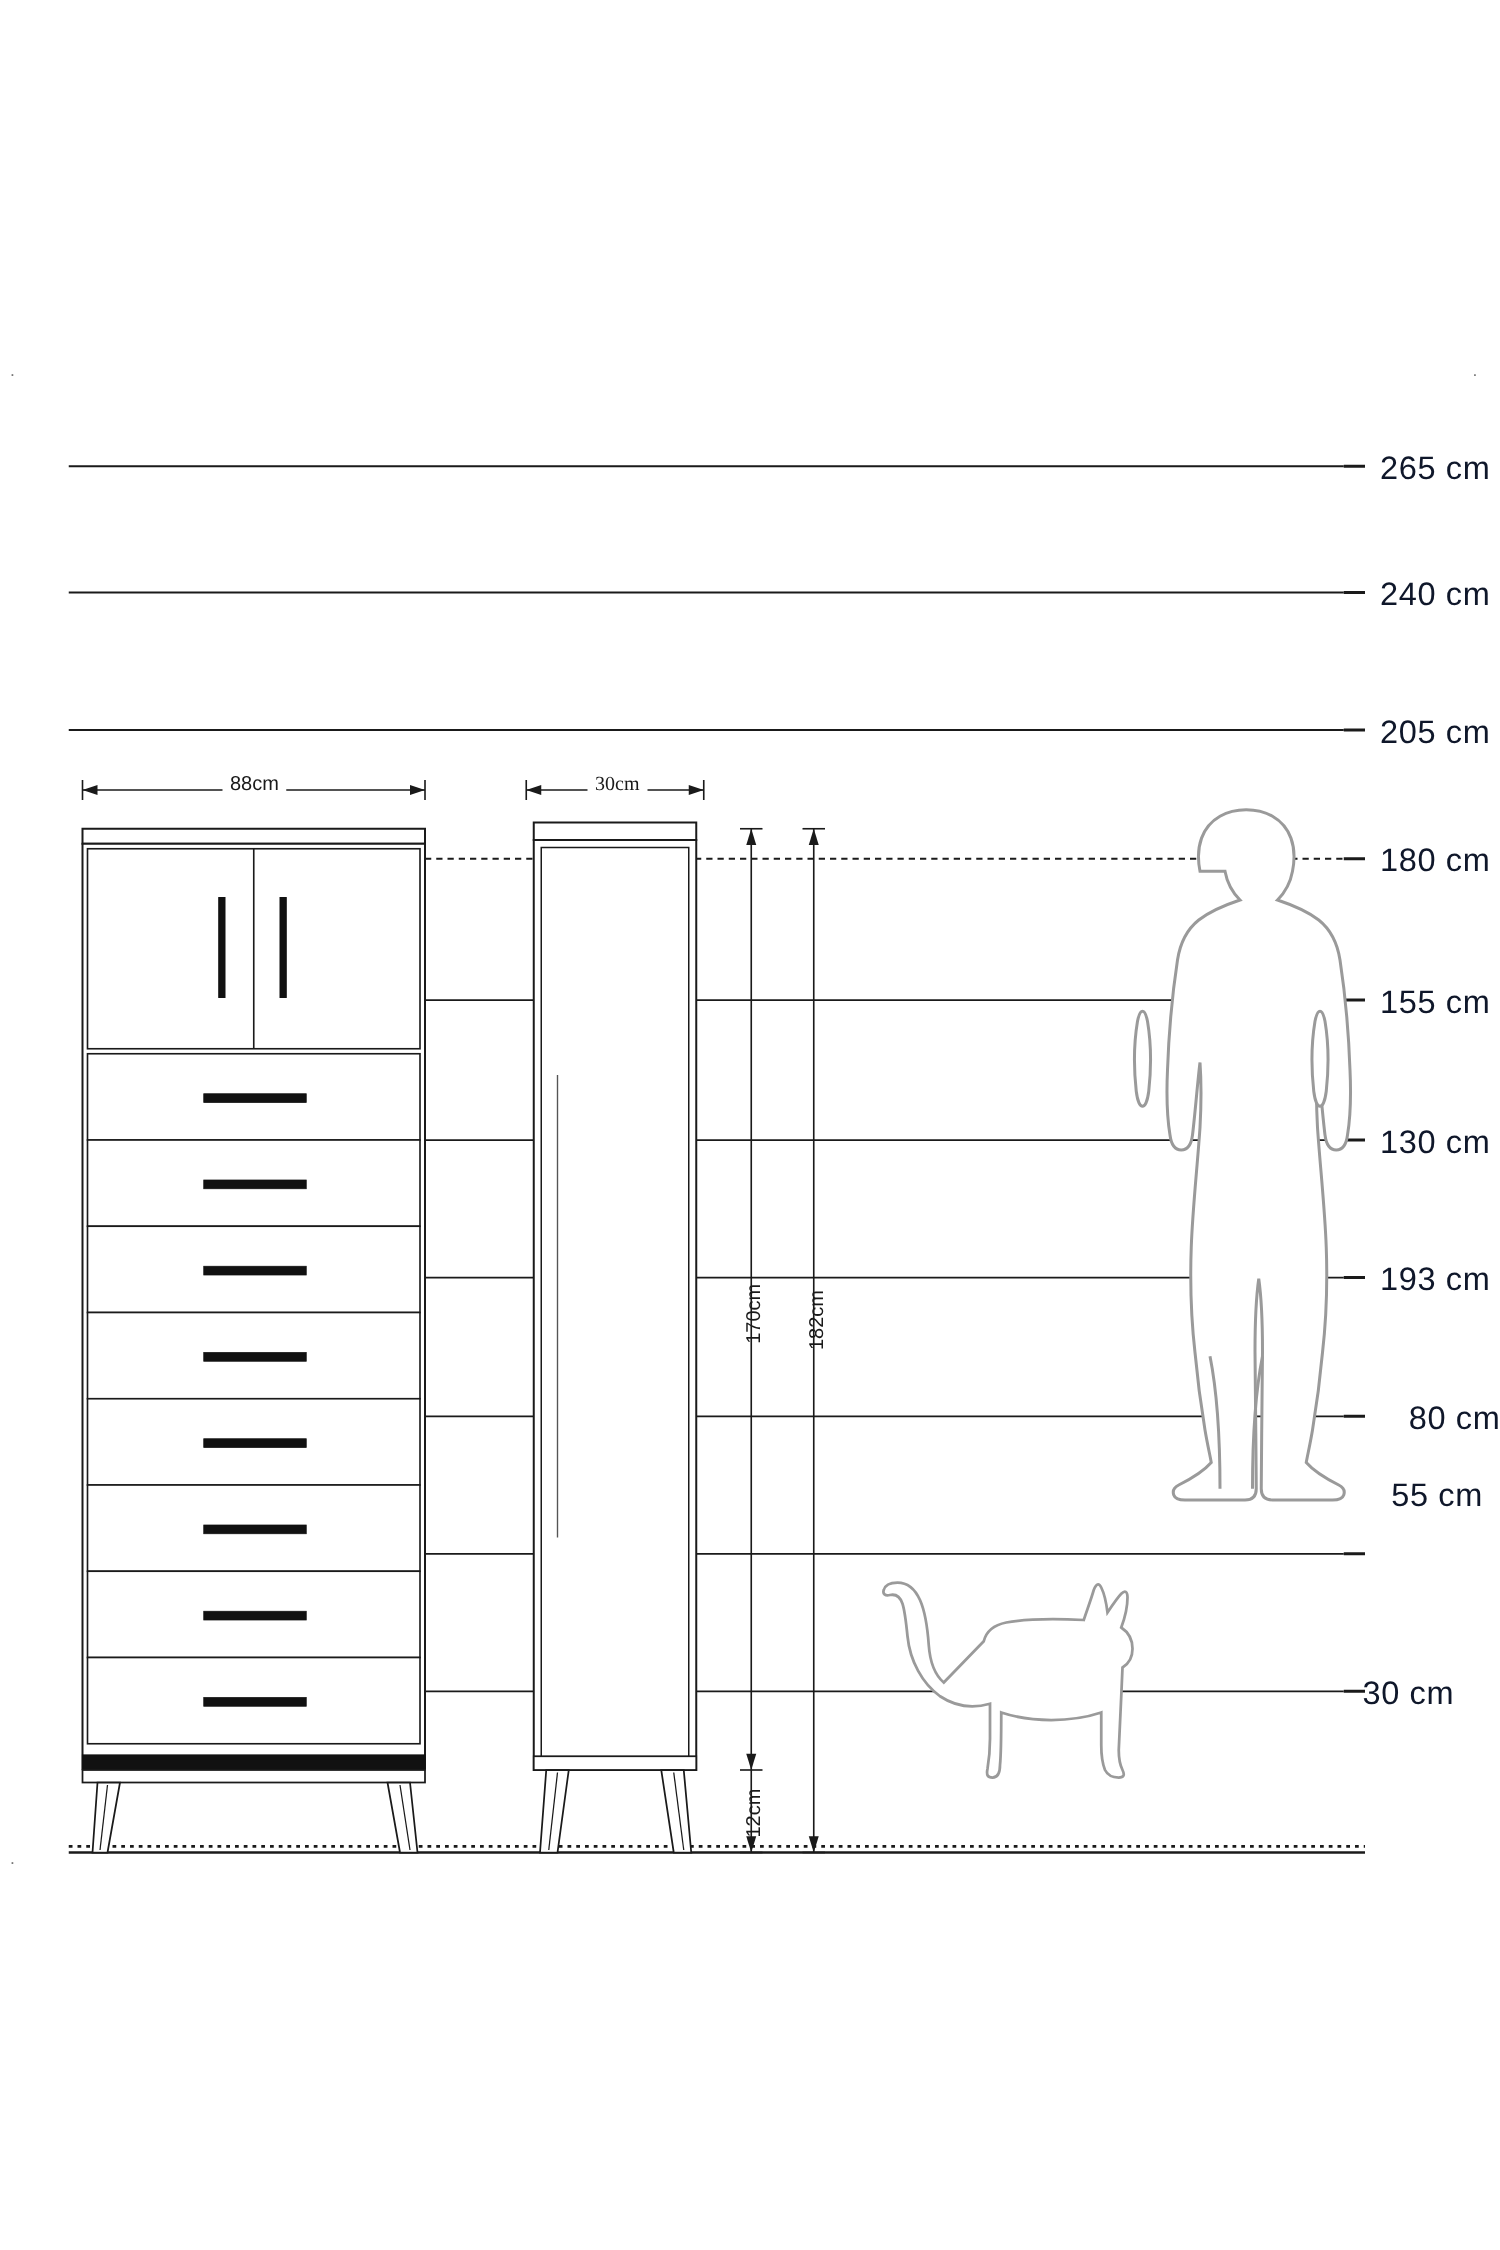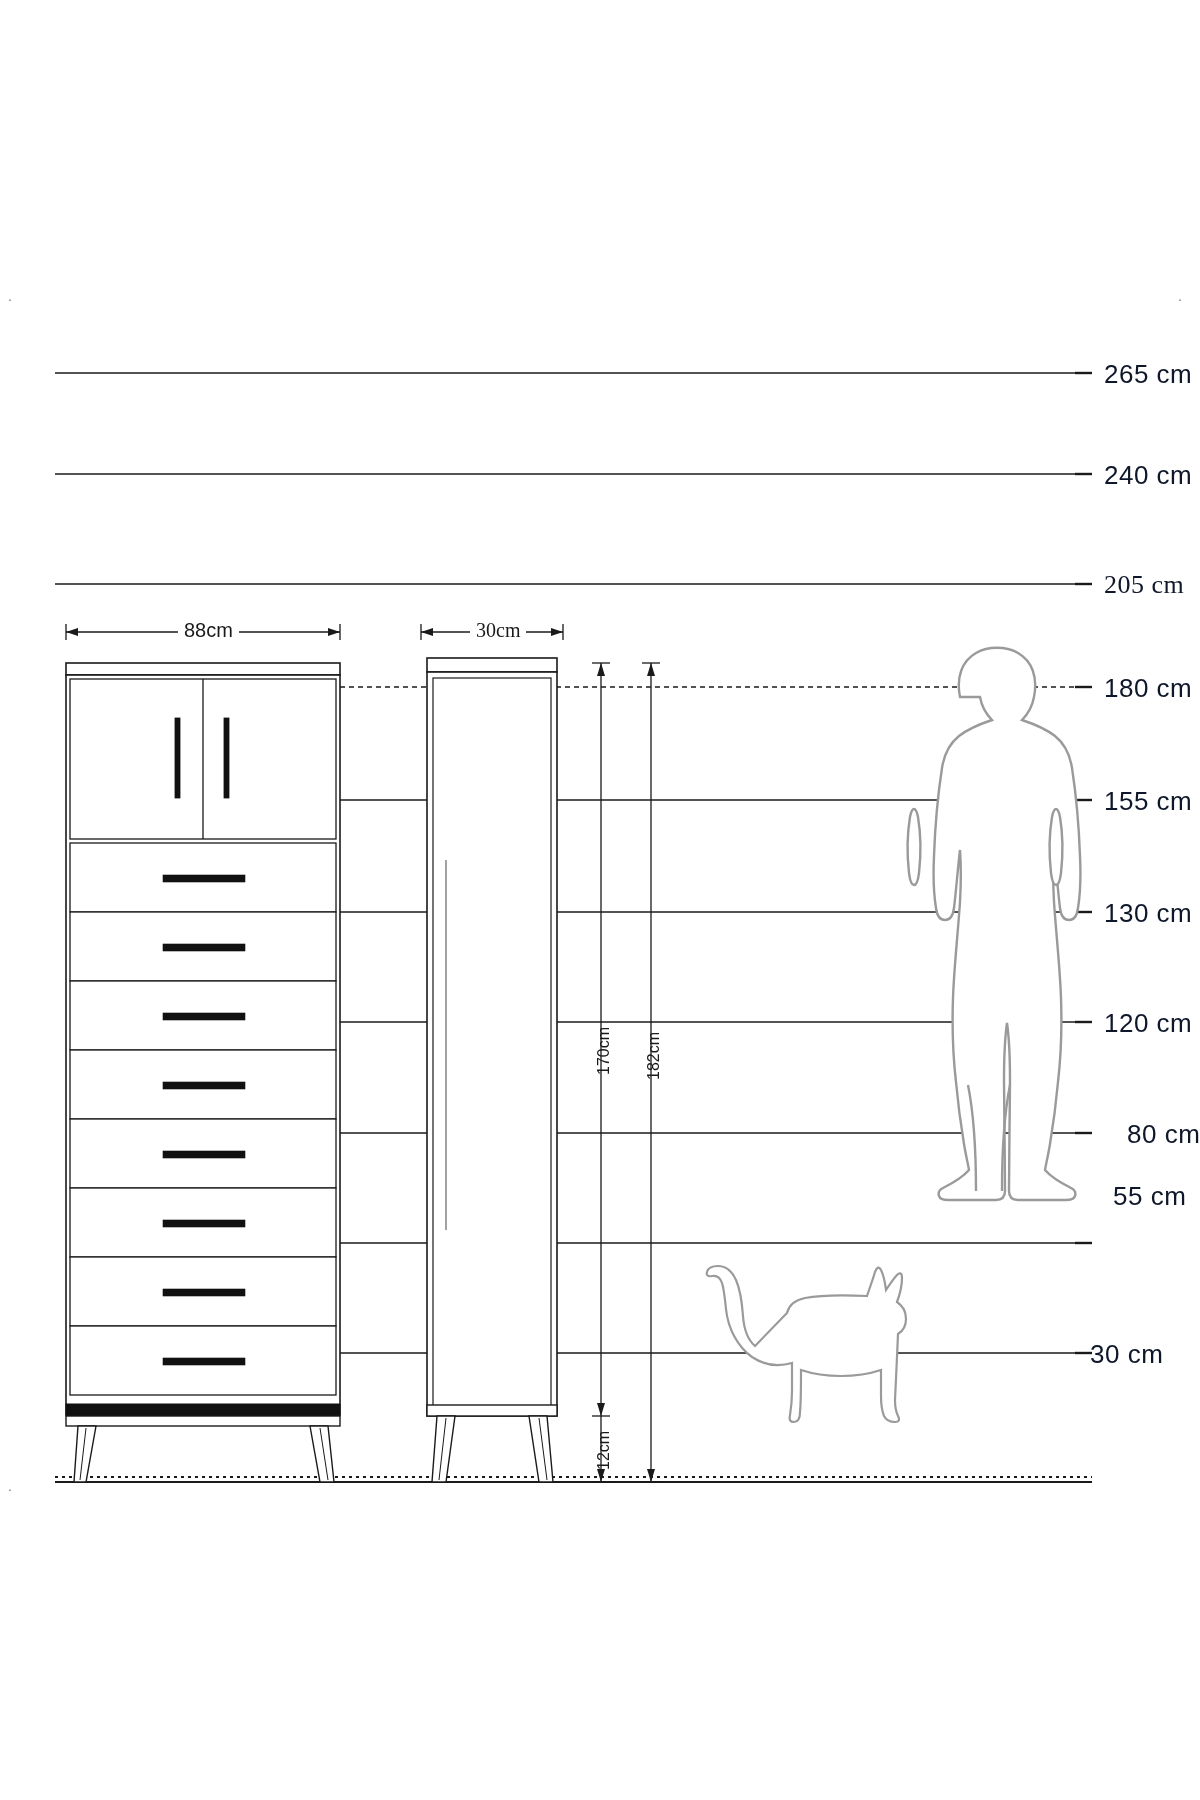--- a/index.html
+++ b/index.html
@@ -33,21 +33,21 @@
     position: absolute;
     font-family: "Liberation Sans", sans-serif;
     font-size: 26px;
     color: #0f172a;
     white-space: nowrap;
     letter-spacing: 0.5px;
   }
   .dim-label {
     position: absolute;
     font-family: "Liberation Sans", sans-serif;
-    font-size: 20px;
+    font-size: 16px;
     color: #1a1a1a;
     white-space: nowrap;
   }
   .vdim-label {
     position: absolute;
     font-family: "Liberation Sans", sans-serif;
     font-size: 16px;
     color: #1a1a1a;
     white-space: nowrap;
     transform-origin: 0 0;
@@ -297,25 +297,25 @@
                c1,-4 5,-6 11,-6
                c8,0 14,5 18,14
                c4,9 6,22 7,36
                c1,14 5,24 12,30 Z"></path>
     </g>
 
   </svg>
 
   <div class="scale-label" style="left:1104px; top:359px;">265 cm</div>
   <div class="scale-label" style="left:1104px; top:460px;">240 cm</div>
-  <div class="scale-label" style="left:1104px; top:570px;font-family:Liberation Serif, serif;">205 cm</div>
+  <div class="scale-label" style="left:1104px; top:570px;">205 cm</div>
   <div class="scale-label" style="left:1104px; top:673px;">180 cm</div>
   <div class="scale-label" style="left:1104px; top:786px;">155 cm</div>
   <div class="scale-label" style="left:1104px; top:898px;">130 cm</div>
-  <div class="scale-label" style="left:1104px; top:1008px;">120 cm</div>
+  <div class="scale-label" style="left:1104px; top:1008px;">193 cm</div>
   <div class="scale-label" style="left:1113px; top:1119px;margin-left:14px;">80 cm</div>
   <div class="scale-label" style="left:1113px; top:1181px;">55 cm</div>
   <div class="scale-label" style="left:1090px; top:1339px;">30 cm</div>
 
   <div class="dim-label" style="left:178px; top:619px; background:#ffffff; padding:0 6px;">88cm</div>
   <div class="dim-label" style="left:470px; top:619px; background:#ffffff; padding:0 6px;font-family:Liberation Serif, serif;">30cm</div>
 
   <div class="vdim-label" style="left:595px; top:1075px;">170cm</div>
   <div class="vdim-label" style="left:645px; top:1080px;">182cm</div>
   <div class="vdim-label" style="left:595px; top:1470px;">12cm</div>

